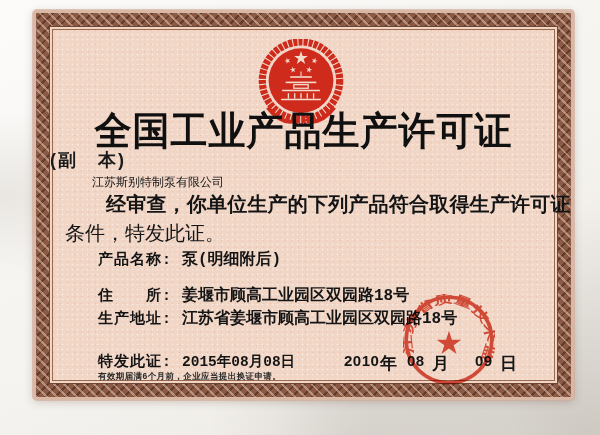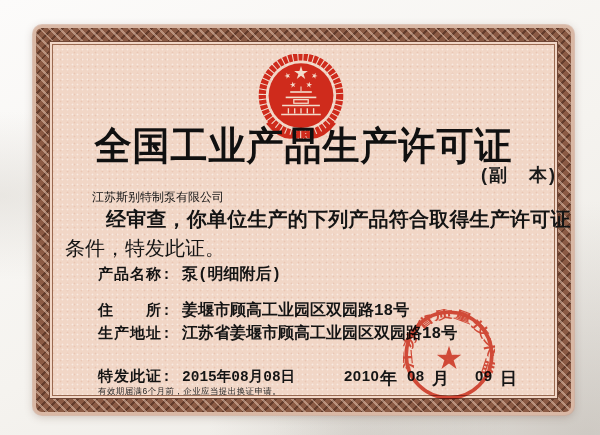--- a/index.html
+++ b/index.html
@@ -11,27 +11,27 @@
   .photo{
     position:relative;width:600px;height:435px;overflow:hidden;
     background:
       radial-gradient(ellipse at 98% 100%, rgba(170,163,155,.45), transparent 38%),
       radial-gradient(ellipse at 0% 45%, rgba(205,200,192,.35), transparent 25%),
       radial-gradient(ellipse at 60% 104%, rgba(175,168,160,.30), transparent 30%),
       linear-gradient(155deg,#fcfbfa 0%,#f5f3ef 55%,#ebe8e3 100%);
   }
   
   .cert-frame{
-    position:absolute;left:33px;top:25px;width:535px;height:384px;
+    position:absolute;left:33px;top:10px;width:535px;height:384px;
     background:
       repeating-linear-gradient(45deg, rgba(245,215,195,.45) 0 2px, transparent 2px 7px),
       repeating-linear-gradient(-45deg, rgba(50,22,12,.45) 0 2px, transparent 2px 7px),
       #8a5a44;
     border:3px solid #d9b8a5;
-    border-radius:9px;
+    border-radius:4px;
     box-shadow:0 0 0 1px rgba(210,170,150,.6), 0 2px 8px rgba(90,60,45,.25);
   }
   
   .paper{
     position:absolute;left:13px;top:13px;right:13px;bottom:13px;
     background-image:
       radial-gradient(circle, rgba(255,255,255,.5) 0.8px, transparent 1.1px),
       radial-gradient(circle, rgba(214,158,135,.28) 0.8px, transparent 1.1px);
     background-size:5px 5px,7px 7px;
     background-color:#f1d6c6;
@@ -39,32 +39,32 @@
     box-shadow:inset 0 0 0 2px #f1d6c6, inset 0 0 0 3px #9a6950;
     color:#141414;
   }
   .emblem{position:absolute;left:206px;top:12px;width:90px;height:94px;}
   .title{
     position:absolute;left:0;top:79px;width:100%;text-align:center;
     font-size:37px;font-weight:800;letter-spacing:1px;color:#101010;
     transform:scaleY(1.05);white-space:nowrap;
   }
   .subtitle{
-    position:absolute;left:0;top:121px;width:100%;text-align:right;
+    position:absolute;left:0;top:121px;width:100%;text-align:left;
     font-size:18px;font-weight:600;color:#1a1a1a;letter-spacing:2px;
   }
   .company{position:absolute;left:42px;top:147px;font-size:12px;font-weight:normal;}
   .body-line1{position:absolute;left:56px;top:164px;font-size:20px;font-weight:bold;white-space:nowrap;letter-spacing:0.2px;}
   .body-line2{position:absolute;left:15px;top:193px;font-size:20px;font-weight:normal;white-space:nowrap;}
   .field{position:absolute;left:48px;display:flex;align-items:baseline;white-space:nowrap;font-family:Liberation Mono, monospace;}
   .f1{top:222px}.f2{top:258px}.f3{top:281px}.f4{top:303px}.f5{top:325px}
   .field .lbl{font-size:15px;font-weight:bold;letter-spacing:1px;width:84px;}
   .field .val{font-size:16px;font-weight:bold;}
   .field .val.lg{font-size:14.5px;}
-  .note{position:absolute;left:48px;top:344px;font-size:8.5px;font-weight:normal;color:#2a2a2a;letter-spacing:.4px;}
+  .note{position:absolute;left:48px;top:344px;font-size:8.5px;font-weight:bold;color:#2a2a2a;letter-spacing:.4px;}
   .dt{position:absolute;top:325px;font-weight:bold;white-space:nowrap;}
   .dt-num{font-size:15px;letter-spacing:.5px;}
   .dt-cjk{font-size:17px;}
   .d-y{left:294px}.d-yl{left:330px}.d-m{left:357px}.d-ml{left:382px}.d-d{left:425px}.d-dl{left:450px}
   .seal{position:absolute;left:353px;top:267px;width:92px;height:92px;opacity:.88;mix-blend-mode:multiply;}
 </style>
 </head>
 <body>
 
 <div class="photo">

